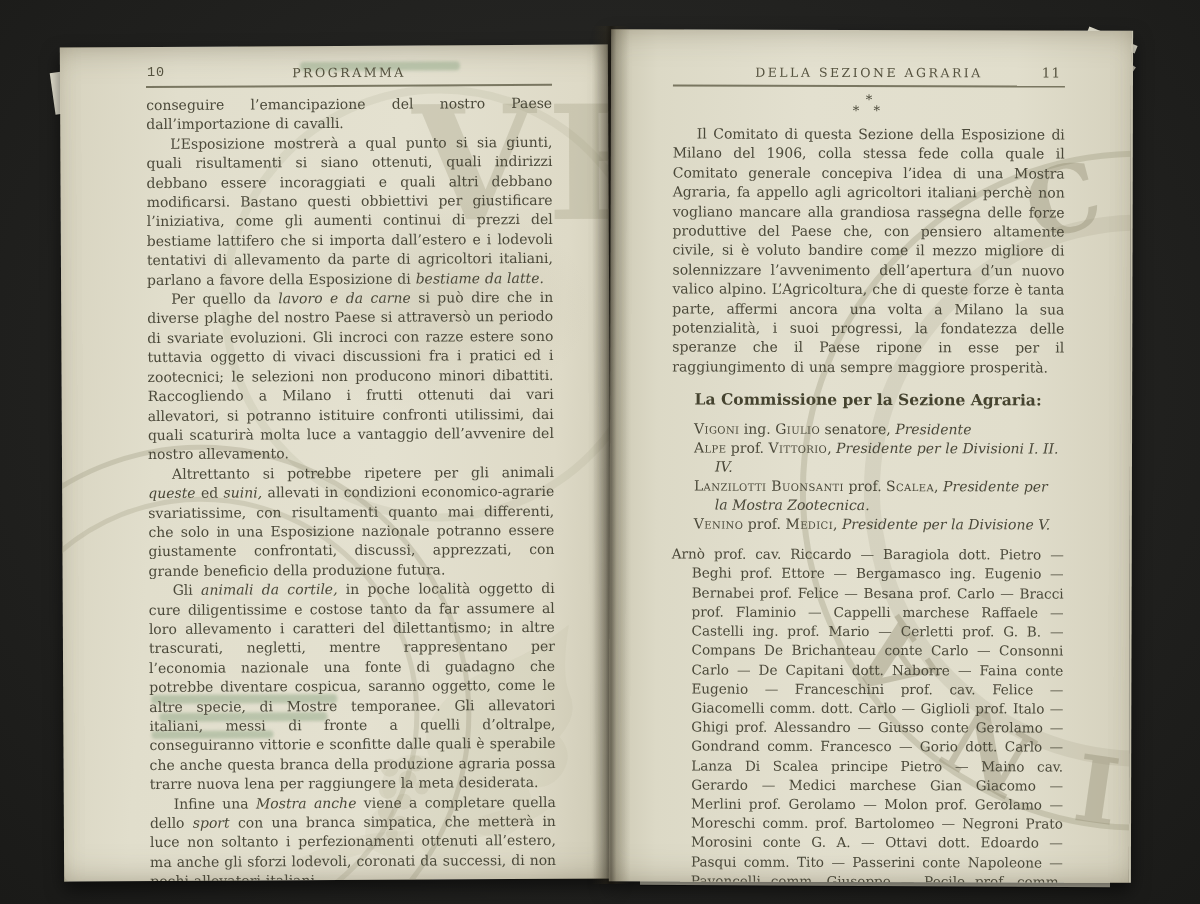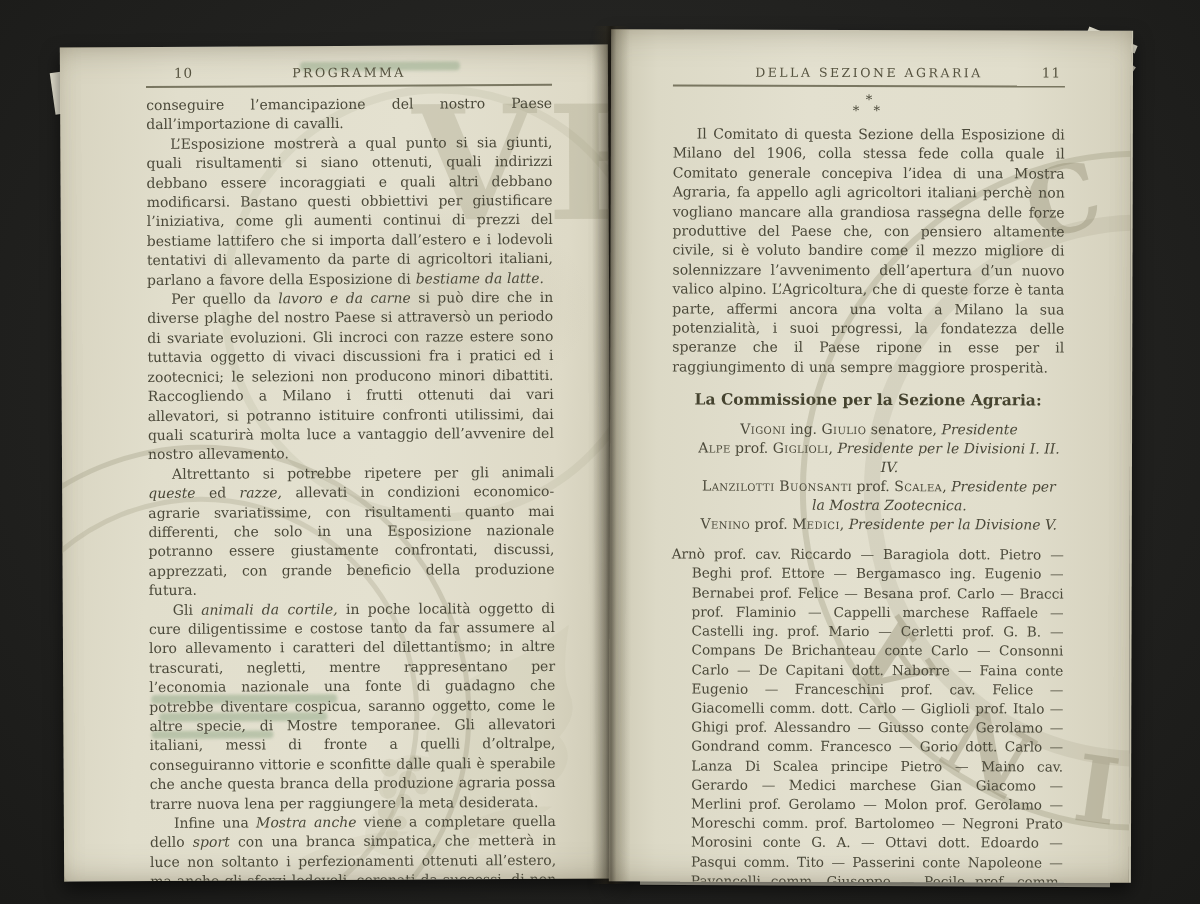--- a/index.html
+++ b/index.html
@@ -77,31 +77,31 @@
   .b3{left:96px;top:666px;width:168px;height:9px;}
   .b4{left:88px;top:684px;width:122px;height:8px;}
 
   
   .col{position:relative;z-index:1;color:#4a4839;}
   .col-left{margin:18px 56px 0 86px;width:406px;}
   .col-right{margin:34px 66px 0 62px;width:392px;}
   .pageheader{position:relative;height:17px;font-size:12.5px;letter-spacing:2.5px;color:#55523f;}
   .runtitle{position:absolute;left:0;right:0;text-align:center;top:1px;}
   .pagenum{position:absolute;top:0;font-size:13.5px;letter-spacing:1px;}
-  .pagenum-left{left:28px;}
+  .pagenum-left{left:1px;font-family:Liberation Mono, monospace;}
   .pagenum-right{right:4px;}
   .rule{height:2px;background:#57543e;opacity:.75;margin-top:4px;}
   .bodytext{margin-top:8px;font-size:14px;line-height:19.4px;text-align:justify;word-spacing:.4px;}
   .bodytext p{margin:0;}
   .bodytext p.ind{text-indent:24px;}
   .asterism{text-align:center;color:#4a4839;font-size:13px;line-height:11px;margin:7px 0 9px 0;}
   .asterism .ast2{letter-spacing:5px;}
   .commission-heading{margin:13px 0 0 0;text-align:center;font-size:15.5px;font-weight:bold;color:#45432f;}
   .commission{margin:11px 0 0 22px;font-size:14px;line-height:19px;}
-  .member{padding-left:21px;text-indent:-21px;text-align:center;}
+  .member{padding-left:21px;text-indent:-21px;}
   .sc{font-variant:small-caps;letter-spacing:.4px;}
   .members{margin-top:11px;font-size:13.6px;line-height:19.2px;text-align:justify;word-spacing:.3px;}
   .members p{margin:0;padding-left:20px;text-indent:-20px;}
   i{font-style:italic;}
 </style>
 </head>
 <body>
 
 <div class="scene">
 
@@ -146,21 +146,21 @@
     <div class="col col-left">
       <div class="pageheader">
         <span class="pagenum pagenum-left">10</span>
         <span class="runtitle">PROGRAMMA</span>
       </div>
       <div class="rule"></div>
       <div class="bodytext" id="left-body">
           <p class="">conseguire l’emancipazione del nostro Paese dall’importazione di cavalli.</p>
           <p class="ind">L’Esposizione mostrerà a qual punto si sia giunti, quali risultamenti si siano ottenuti, quali indirizzi debbano essere incoraggiati e quali altri debbano modificarsi. Bastano questi obbiettivi per giustificare l’iniziativa, come gli aumenti continui di prezzi del bestiame lattifero che si importa dall’estero e i lodevoli tentativi di allevamento da parte di agricoltori italiani, parlano a favore della Esposizione di <i>bestiame da latte.</i></p>
           <p class="ind">Per quello da <i>lavoro e da carne</i> si può dire che in diverse plaghe del nostro Paese si attraversò un periodo di svariate evoluzioni. Gli incroci con razze estere sono tuttavia oggetto di vivaci discussioni fra i pratici ed i zootecnici; le selezioni non producono minori dibattiti. Raccogliendo a Milano i frutti ottenuti dai vari allevatori, si potranno istituire confronti utilissimi, dai quali scaturirà molta luce a vantaggio dell’avvenire del nostro allevamento.</p>
-          <p class="ind">Altrettanto si potrebbe ripetere per gli animali <i>queste</i> ed <i>razze,</i> allevati in condizioni economico-agrarie svariatissime, con risultamenti quanto mai differenti, che solo in una Esposizione nazionale potranno essere giustamente confrontati, discussi, apprezzati, con grande beneficio della produzione futura.</p>
+          <p class="ind">Altrettanto si potrebbe ripetere per gli animali <i>queste</i> ed <i>suini,</i> allevati in condizioni economico-agrarie svariatissime, con risultamenti quanto mai differenti, che solo in una Esposizione nazionale potranno essere giustamente confrontati, discussi, apprezzati, con grande beneficio della produzione futura.</p>
           <p class="ind">Gli <i>animali da cortile,</i> in poche località oggetto di cure diligentissime e costose tanto da far assumere al loro allevamento i caratteri del dilettantismo; in altre trascurati, negletti, mentre rappresentano per l’economia nazionale una fonte di guadagno che potrebbe diventare cospicua, saranno oggetto, come le altre specie, di Mostre temporanee. Gli allevatori italiani, messi di fronte a quelli d’oltralpe, conseguiranno vittorie e sconfitte dalle quali è sperabile che anche questa branca della produzione agraria possa trarre nuova lena per raggiungere la meta desiderata.</p>
           <p class="ind">Infine una <i>Mostra anche</i> viene a completare quella dello <i>sport</i> con una branca simpatica, che metterà in luce non soltanto i perfezionamenti ottenuti all’estero, ma anche gli sforzi lodevoli, coronati da successi, di non pochi allevatori italiani.</p>
         </div>
     </div>
   </div>
 
   <div class="page page-right">
     <div class="wm">
       <div class="stamp stamp-right" id="stamp-right">
           <span class="sr0">C</span>
@@ -178,21 +178,21 @@
       <div class="asterism">
         <div>*</div>
         <div class="ast2">* *</div>
       </div>
       <div class="bodytext" id="right-body">
           <p class="ind">Il Comitato di questa Sezione della Esposizione di Milano del 1906, colla stessa fede colla quale il Comitato generale concepiva l’idea di una Mostra Agraria, fa appello agli agricoltori italiani perchè non vogliano mancare alla grandiosa rassegna delle forze produttive del Paese che, con pensiero altamente civile, si è voluto bandire come il mezzo migliore di solennizzare l’avvenimento dell’apertura d’un nuovo valico alpino. L’Agricoltura, che di queste forze è tanta parte, affermi ancora una volta a Milano la sua potenzialità, i suoi progressi, la fondatezza delle speranze che il Paese ripone in esse per il raggiungimento di una sempre maggiore prosperità.</p>
         </div>
       <h3 class="commission-heading">La Commissione per la Sezione Agraria:</h3>
       <div class="commission" id="commission-list">
           <div class="member"><span class="sc">Vigoni</span> ing. <span class="sc">Giulio</span> senatore, <i>Presidente</i></div>
-          <div class="member"><span class="sc">Alpe</span> prof. <span class="sc">Giglioli</span>, <i>Presidente per le Divisioni I. II. IV.</i></div>
+          <div class="member"><span class="sc">Alpe</span> prof. <span class="sc">Vittorio</span>, <i>Presidente per le Divisioni I. II. IV.</i></div>
           <div class="member"><span class="sc">Lanzilotti Buonsanti</span> prof. <span class="sc">Scalea</span>, <i>Presidente per la Mostra Zootecnica.</i></div>
           <div class="member"><span class="sc">Venino</span> prof. <span class="sc">Medici</span>, <i>Presidente per la Divisione V.</i></div>
         </div>
       <div class="members">
         <p id="members-para">Arnò prof. cav. Riccardo — Baragiola dott. Pietro — Beghi prof. Ettore — Bergamasco ing. Eugenio — Bernabei prof. Felice — Besana prof. Carlo — Bracci prof. Flaminio — Cappelli marchese Raffaele — Castelli ing. prof. Mario — Cerletti prof. G. B. — Compans De Brichanteau conte Carlo — Consonni Carlo — De Capitani dott. Naborre — Faina conte Eugenio — Franceschini prof. cav. Felice — Giacomelli comm. dott. Carlo — Giglioli prof. Italo — Ghigi prof. Alessandro — Giusso conte Gerolamo — Gondrand comm. Francesco — Gorio dott. Carlo — Lanza Di Scalea principe Pietro — Maino cav. Gerardo — Medici marchese Gian Giacomo — Merlini prof. Gerolamo — Molon prof. Gerolamo — Moreschi comm. prof. Bartolomeo — Negroni Prato Morosini conte G. A. — Ottavi dott. Edoardo — Pasqui comm. Tito — Passerini conte Napoleone — Pavoncelli comm. Giuseppe — Pecile prof. comm. Domenico — Poggi cav. uff. prof. Tito — Raineri prof Giovanni — Ravà prof. Jacopo — Rebaudengo conte ing. Eugenio — Sanseverino Vimercati conte Alfonso — Scalini dott. Enrico — Schieppati dott. Carlo — Serpieri prof. Arrigo — Silva cav. Francesco — Soresi prof. Giuseppe — Stabilini ing. Carlo — Stanga marchese Idelfonso — Tobler dott. cav. Oscar — Trevisan marchese Paolo — Turati conte Emilio — Venino conte Giulio — Visocchi comm. Alfonso — Zecchini ing. Mario.</p>
       </div>
     </div>
   </div>
 
   <div class="gutter"></div>

